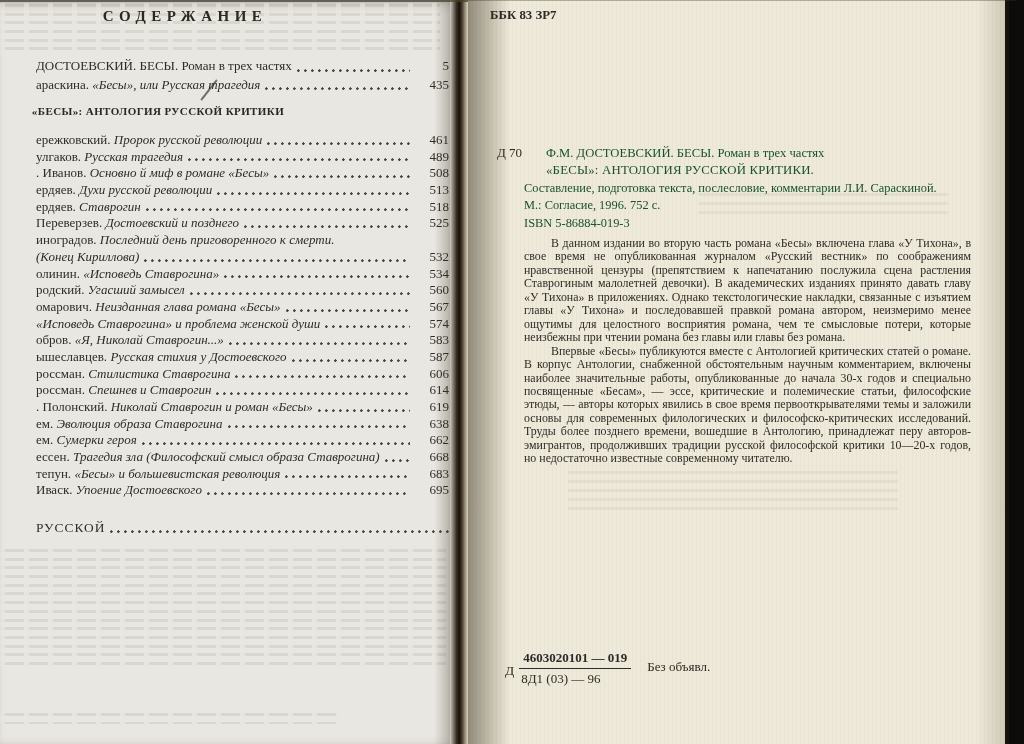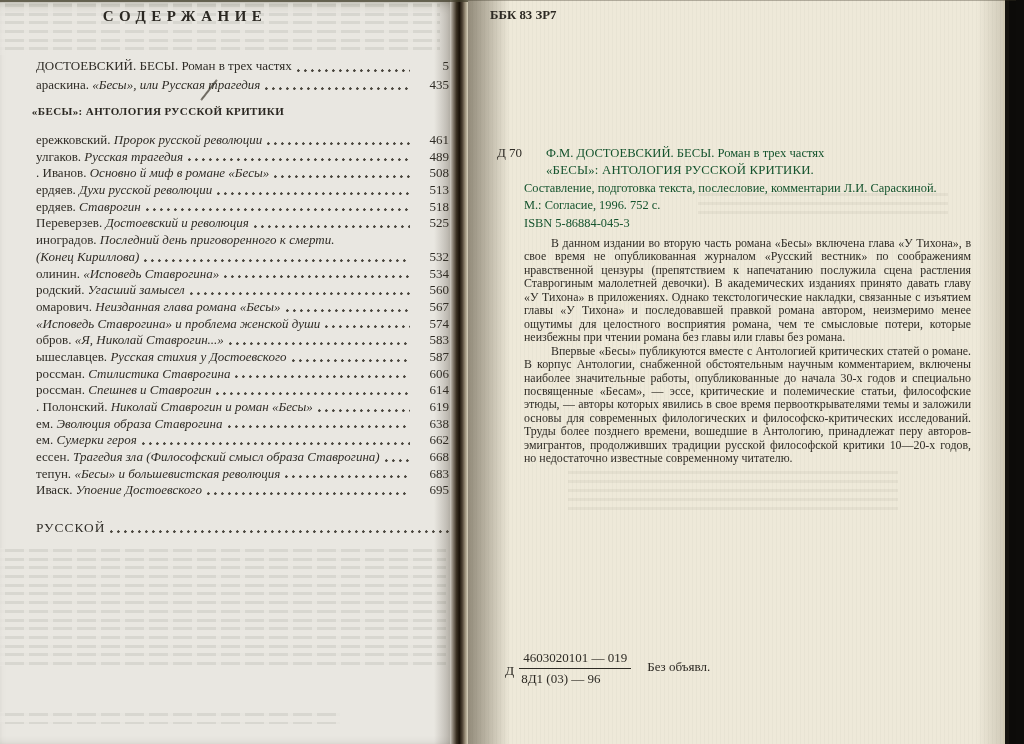--- a/index.html
+++ b/index.html
@@ -58,21 +58,21 @@
   .bib{position:absolute;left:56px;top:145px;width:450px;font-size:12.4px;line-height:17.4px;color:#14532d;}
   .bib .indent{padding-left:22px;}
   .bib .bib-title1{font-size:12.6px;}
   .bib .bib-title2{font-size:12.8px;letter-spacing:.2px;}
   .annotation{position:absolute;left:56px;top:237px;width:447px;font-size:11.9px;
     line-height:13.45px;text-align:justify;color:#2e2b25;}
   .annotation p{margin:0;text-indent:27px;}
   .catalog{position:absolute;left:37px;top:650px;display:flex;align-items:center;font-size:13px;color:#2d2a24;}
   .cat-letter{margin-right:5px;transform:translateY(2px);font-size:13.5px;}
   .frac{display:inline-block;}
-  .frac .num{display:block;padding:0 4px 2px 4px;border-bottom:1.3px solid #2e2b25;}
+  .frac .num{display:block;padding:0 4px 2px 4px;border-bottom:1.3px solid #2e2b25;font-weight:bold;}
   .frac .den{display:block;padding:2px 4px 0 2px;}
   .cat-note{margin-left:16px;transform:translateY(-2px);}
   .right-bleed{position:absolute;opacity:.16;filter:blur(.7px);pointer-events:none;
     background:repeating-linear-gradient(180deg,rgba(120,118,100,.5) 1px 4px,rgba(0,0,0,0) 4px 10px);}
   .rb1{left:230px;top:192px;width:250px;height:24px;}
   .rb2{left:100px;top:470px;width:330px;height:40px;}
 
   
   .edge-strip{position:absolute;top:0;bottom:0;left:1003px;width:21px;
     background:linear-gradient(90deg,#cfc8b2 0 2px,#15130f 2px 6px,#0c0b09 6px);}
@@ -143,21 +143,21 @@
 
         <div class="trow">
           <span class="plain">ердяев. </span>
           <span class="ital">Ставрогин</span>
           <span class="leader"></span>
           <span class="pagenum">518</span>
         </div>
 
         <div class="trow">
           <span class="plain">Переверзев. </span>
-          <span class="ital">Достоевский и революция</span>
+          <span class="ital">Достоевский и позднего</span>
           <span class="leader"></span>
           <span class="pagenum">525</span>
         </div>
 
         <div class="trow">
           <span class="plain">иноградов. </span>
           <span class="ital">Последний день приговоренного к смерти.</span>
 
         </div>
 
@@ -286,21 +286,21 @@
     <div class="right-bleed rb2"></div>
 
     <div class="bbk">ББК 83 ЗР7</div>
     <div class="catalog-code">Д 70</div>
 
     <div class="bib">
       <div class="indent bib-title1">Ф.М. ДОСТОЕВСКИЙ. БЕСЫ. Роман в трех частях</div>
       <div class="indent bib-title2">«БЕСЫ»: АНТОЛОГИЯ РУССКОЙ КРИТИКИ.</div>
       <div>Составление, подготовка текста, послесловие, комментарии Л.И. Сараскиной.</div>
       <div>М.: Согласие, 1996. 752 с.</div>
-      <div>ISBN 5-86884-045-3</div>
+      <div>ISBN 5-86884-019-3</div>
     </div>
 
     <div class="annotation">
       <p>В данном издании во вторую часть романа «Бесы» включена глава «У Тихона», в свое время не опубликованная журналом «Русский вестник» по соображениям нравственной цензуры (препятствием к напечатанию послужила сцена растления Ставрогиным малолетней девочки). В академических изданиях принято давать главу «У Тихона» в приложениях. Однако текстологические накладки, связанные с изъятием главы «У Тихона» и последовавшей правкой романа автором, неизмеримо менее ощутимы для целостного восприятия романа, чем те смысловые потери, которые неизбежны при чтении романа без главы или главы без романа.</p>
       <p>Впервые «Бесы» публикуются вместе с Антологией критических статей о романе. В корпус Антологии, снабженной обстоятельным научным комментарием, включены наиболее значительные работы, опубликованные до начала 30-х годов и специально посвященные «Бесам», — эссе, критические и полемические статьи, философские этюды, — авторы которых явились в свое время первооткрывателями темы и заложили основы для современных филологических и философско-критических исследований. Труды более позднего времени, вошедшие в Антологию, принадлежат перу авторов-эмигрантов, продолживших традиции русской философской критики 10—20-х годов, но недостаточно известные современному читателю.</p>
     </div>
 
     <div class="catalog">
       <span class="cat-letter">Д</span>
       <span class="frac">

